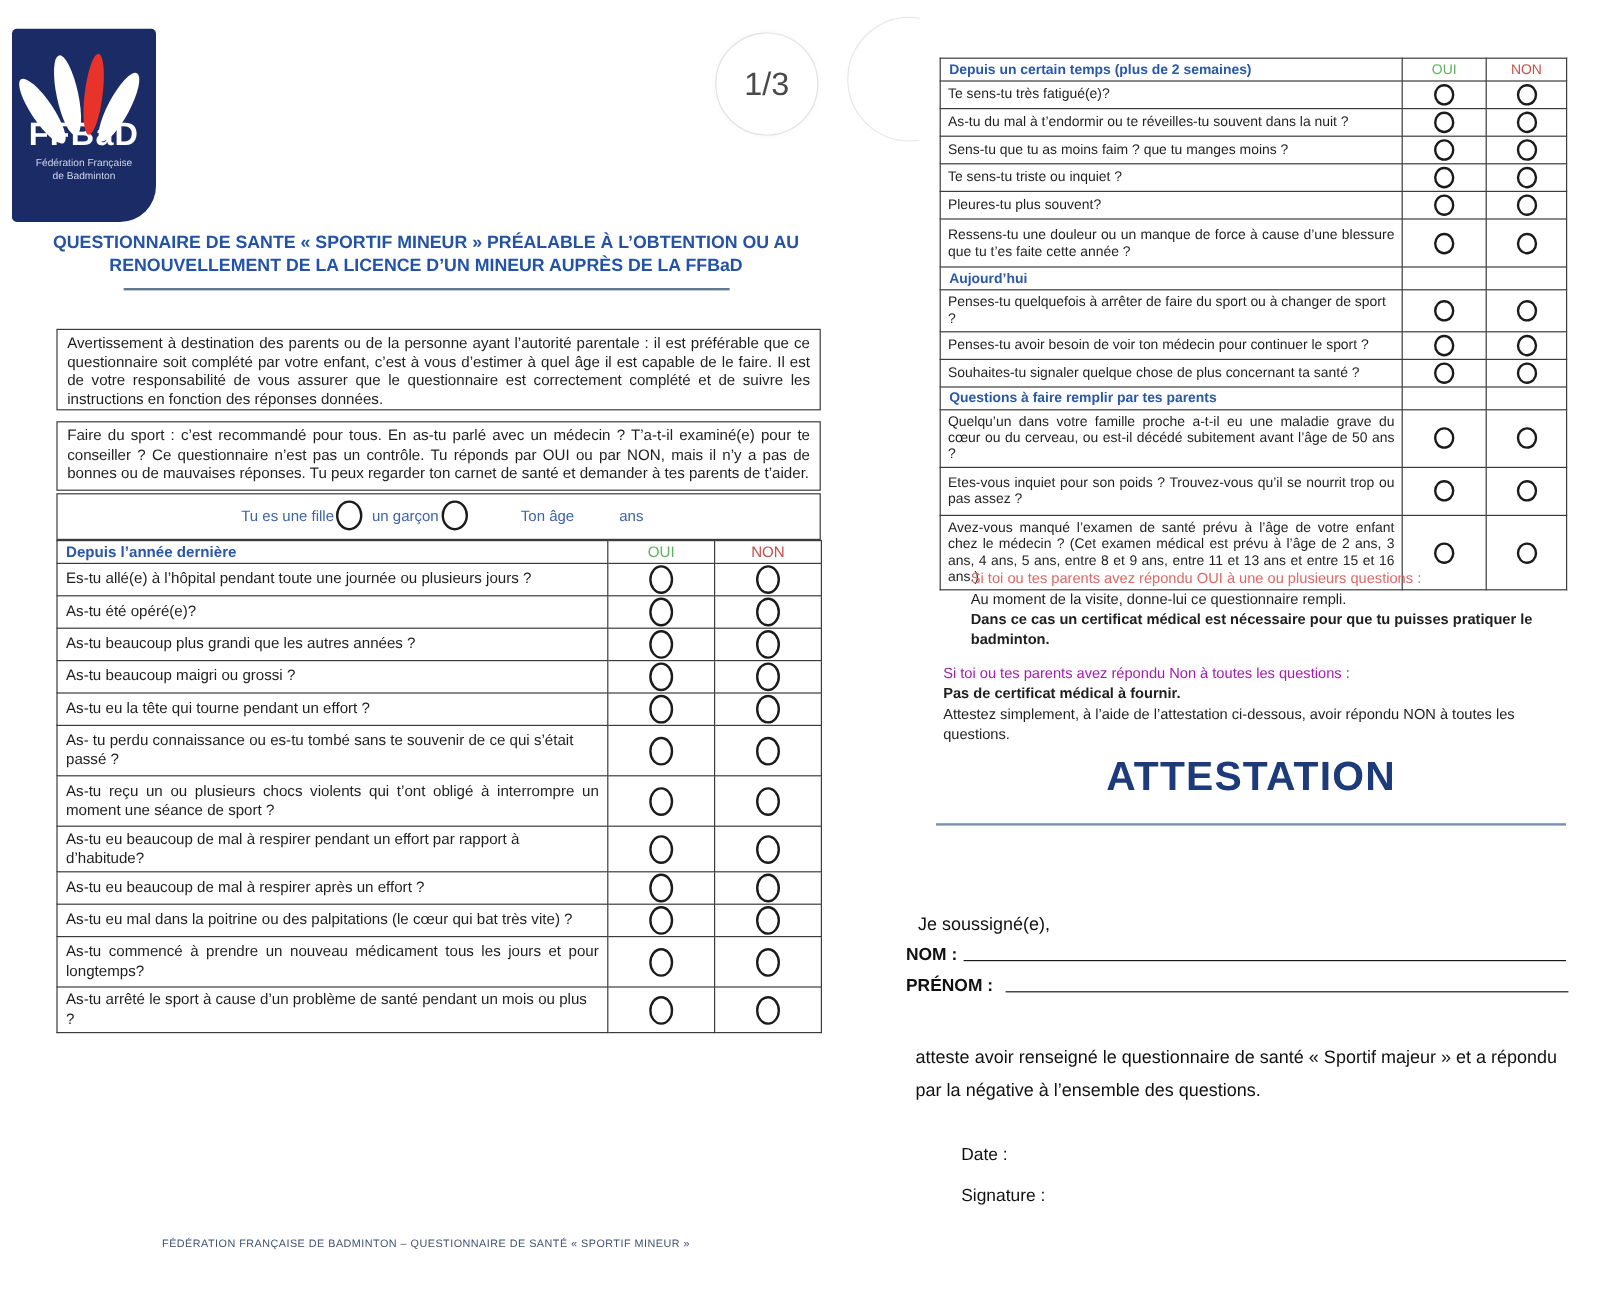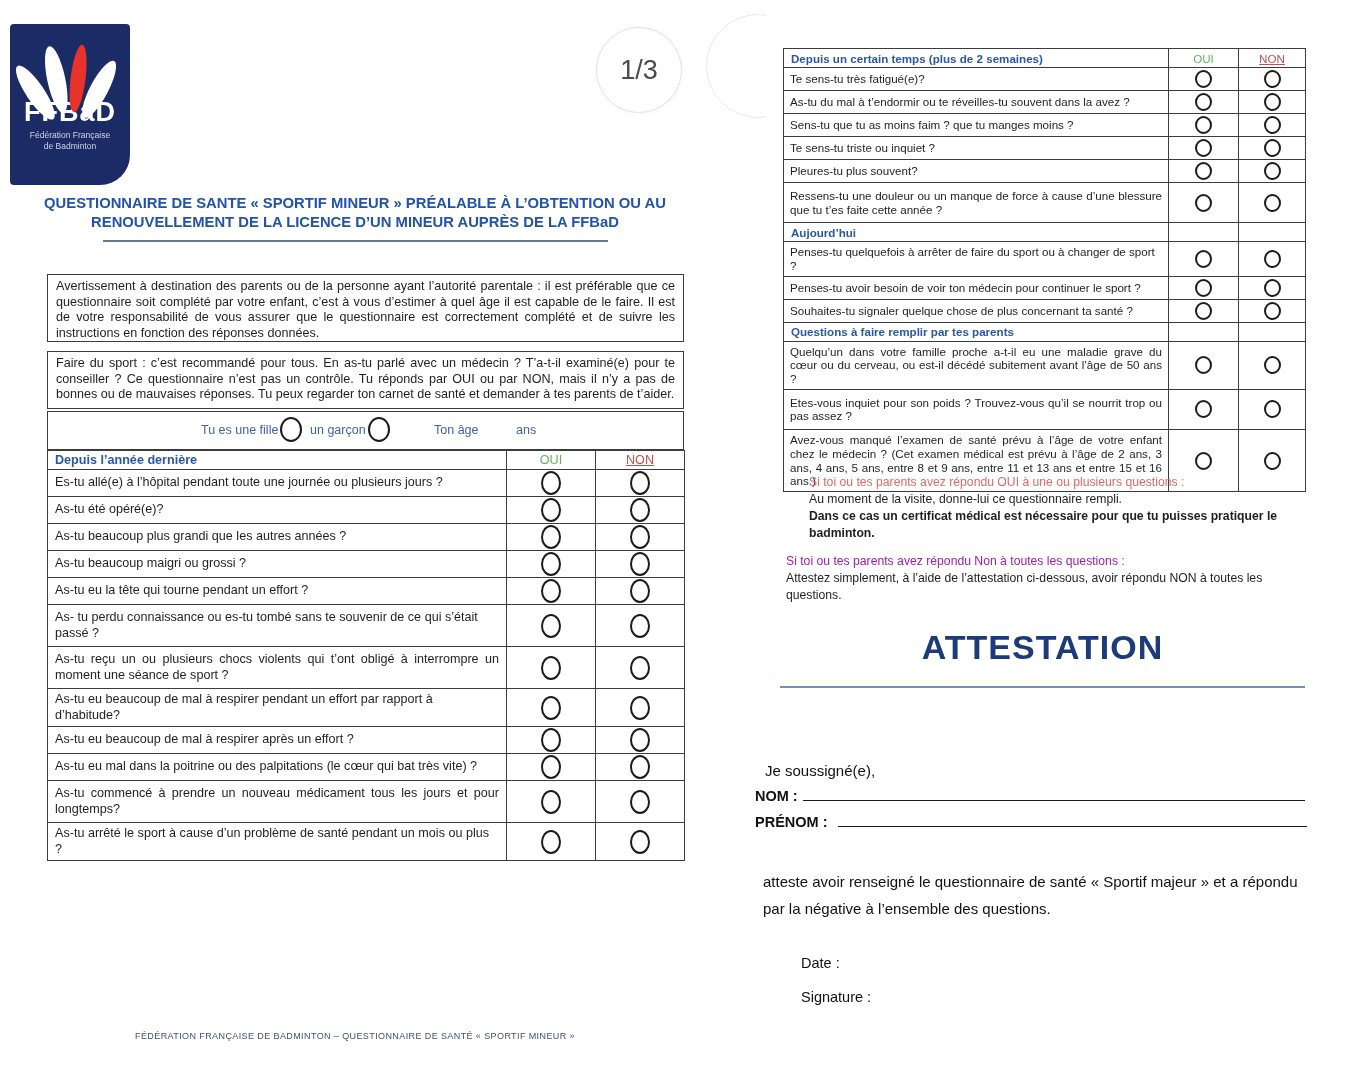--- a/index.html
+++ b/index.html
@@ -36,21 +36,21 @@
   .radio { position:absolute; top:5px; width:22px; height:25px; border:2px solid #1b1b1b;
     border-radius:50%; background:#fff; }
 
   table.qt { position:absolute; border-collapse:collapse; table-layout:fixed; background:#fff; }
   .qt td { border:1px solid #3c3c3c; vertical-align:middle; }
   .qt td.q { padding:3px 7px; font-size:12.6px; line-height:15.5px; color:#1f1f1f; }
   .qt td.q.j { text-align:justify; }
   .qt td.sec { padding:2px 7px; font-weight:bold; color:#2b57a5; }
   .qt td.yn { text-align:center; }
   .oui { color:#62b162; font-weight:normal; }
-  .non { color:#c0504b; font-weight:normal;text-decoration:underline; }
+  .non { color:#c0504b; font-weight:normal; }
   .qt .hdr { font-size:12.6px; }
   .circle { display:inline-block; width:20px; height:24px; border:2px solid #1b1b1b;
     border-radius:50%; background:#fff; vertical-align:middle; }
   .circle.r { width:17px; height:18px; }
 
   #left-table  { left:47px;  top:450px; width:637px; }
   #left-table col.c1 { width:459px; } #left-table col.c2 { width:89px; } #left-table col.c3 { width:89px; }
   #left-table td.q { height:27px; }
   #left-table td.q.d2 { height:42px; }
 
@@ -212,21 +212,21 @@
     <td class="sec">Depuis un certain temps (plus de 2 semaines)</td>
     <td class="yn oui">OUI</td>
     <td class="yn non">NON</td>
   </tr>
   <tr>
         <td class="q">Te sens-tu très fatigué(e)?</td>
         <td class="yn"><span class="circle r"></span></td>
         <td class="yn"><span class="circle r"></span></td>
       </tr>
   <tr>
-        <td class="q">As-tu du mal à t’endormir ou te réveilles-tu souvent dans la avez ?</td>
+        <td class="q">As-tu du mal à t’endormir ou te réveilles-tu souvent dans la nuit ?</td>
         <td class="yn"><span class="circle r"></span></td>
         <td class="yn"><span class="circle r"></span></td>
       </tr>
   <tr>
         <td class="q">Sens-tu que tu as moins faim ? que tu manges moins ?</td>
         <td class="yn"><span class="circle r"></span></td>
         <td class="yn"><span class="circle r"></span></td>
       </tr>
   <tr>
         <td class="q">Te sens-tu triste ou inquiet ?</td>
@@ -287,20 +287,21 @@
   </table>
 
 <div class="abs outcome oc-yes">
   <div class="oc-head-red">Si toi ou tes parents avez répondu OUI à une ou plusieurs questions :</div>
   <div>Au moment de la visite, donne-lui ce questionnaire rempli.</div>
   <div class="b">Dans ce cas un certificat médical est nécessaire pour que tu puisses pratiquer le badminton.</div>
 </div>
 
 <div class="abs outcome oc-no">
   <div class="oc-head-green">Si toi ou tes parents avez répondu Non à toutes les questions :</div>
+  <div class="b">Pas de certificat médical à fournir.</div>
   <div>Attestez simplement, à l’aide de l’attestation ci-dessous, avoir répondu NON à toutes les questions.</div>
 </div>
 
 <div class="abs attest-title">ATTESTATION</div>
 <div class="abs attest-rule"></div>
 
 <div class="att-line" style="left:765px; top:762px;">Je soussigné(e),</div>
 
 <span class="att-line b" style="left:755px; top:788px; font-size:14.5px;">NOM :</span>
 <span class="fill-line" style="left:803px; top:800px; width:502px;"></span>

